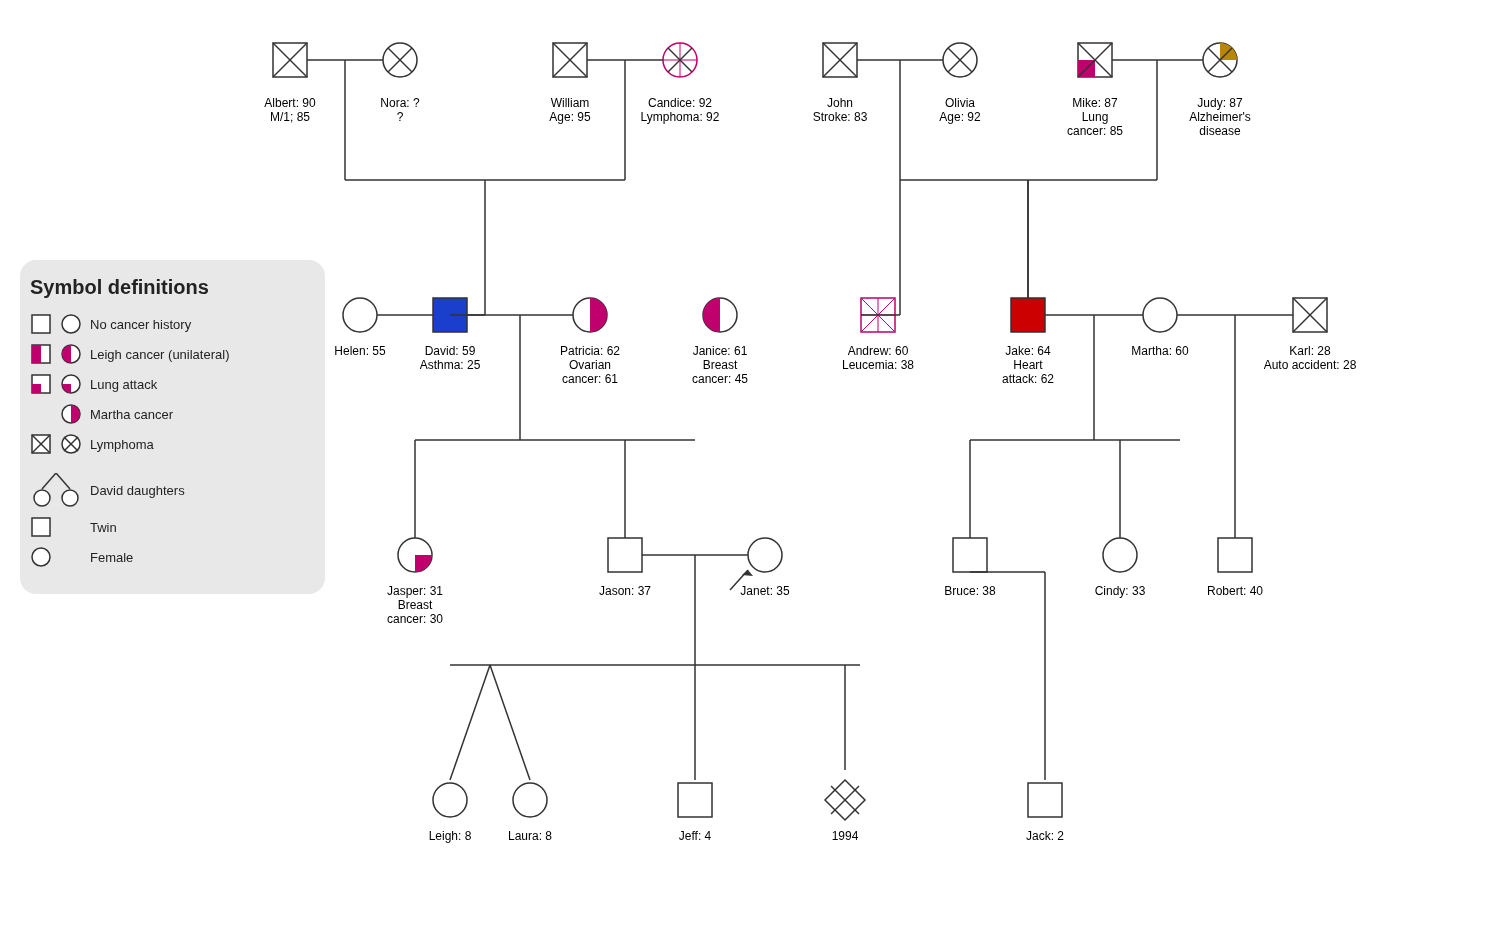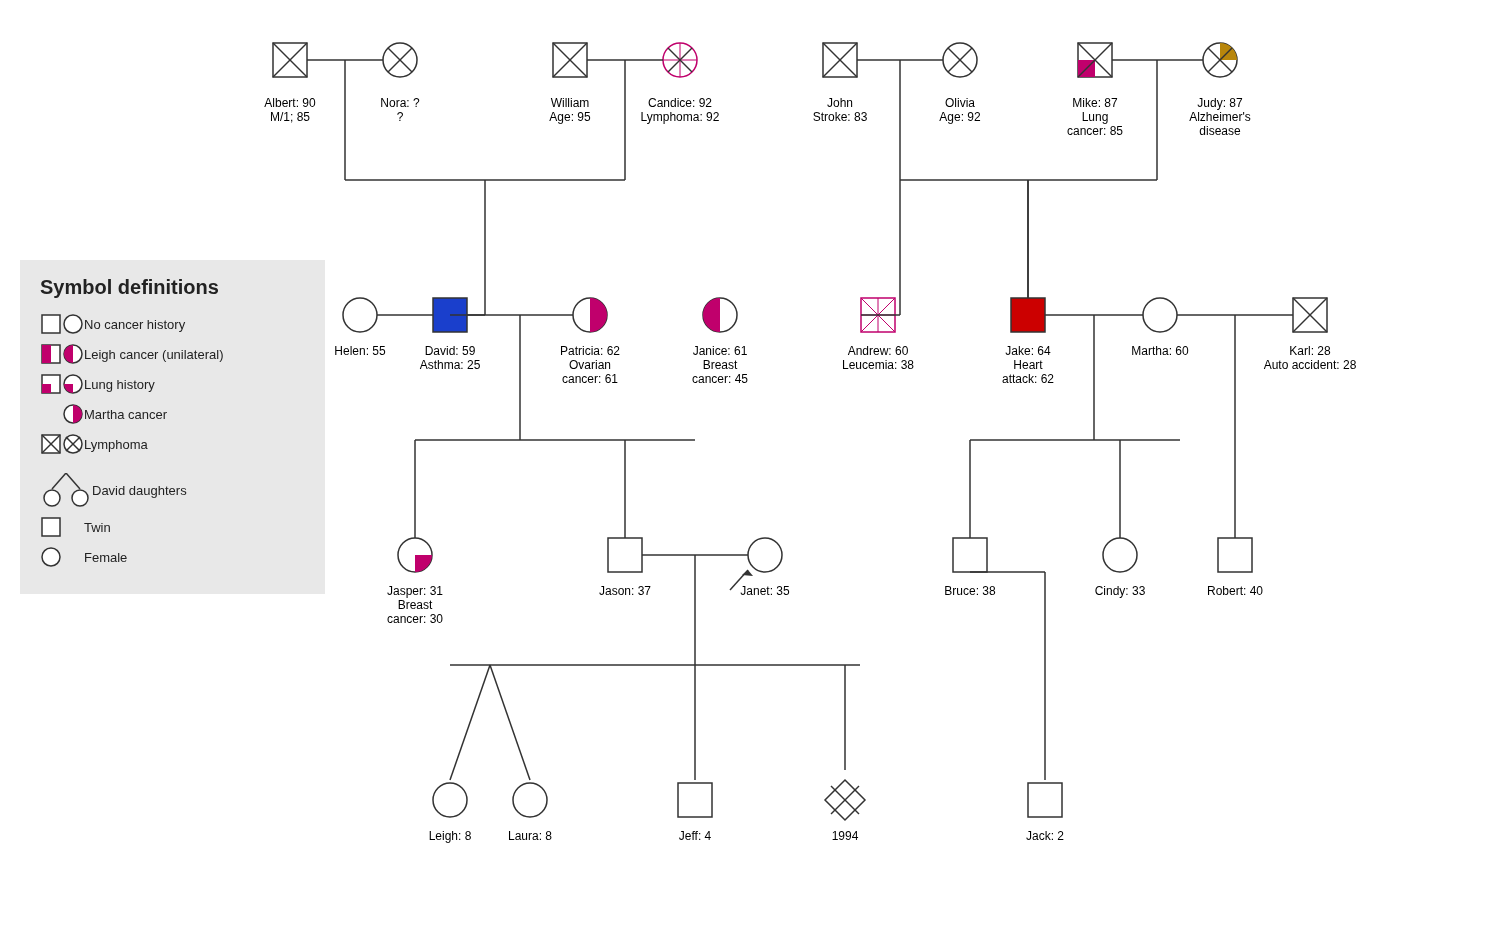--- a/index.html
+++ b/index.html
@@ -11,33 +11,34 @@
       height: 950px;
       overflow: hidden;
       position: relative;
     }
     #legend {
       position: absolute;
       left: 20px;
       top: 260px;
       width: 305px;
       background: #e8e8e8;
-      border-radius: 0;
-      padding: 16px 18px 18px 20px;
+      border-radius: 16px;
+      padding: 16px 18px 18px 10px;
     }
     #legend h2 {
       font-size: 20px;
       font-weight: bold;
       margin-bottom: 14px;
       color: #222;
     }
     .legend-row {
       display: flex;
       align-items: center;
       margin-bottom: 8px;
+      gap: 8px;
     }
     .legend-label {
       font-size: 13px;
       color: #222;
     }
     
     #pedigree-svg {
       position: absolute;
       top: 0;
       left: 0;
@@ -75,21 +76,21 @@
 
   <div class="legend-row">
     <svg width="22" height="22">
       <rect x="2" y="2" width="18" height="18" fill="white" stroke="#333" stroke-width="1.5"></rect>
       <rect x="2" y="11" width="9" height="9" fill="#c0006c"></rect>
     </svg>
     <svg width="22" height="22">
       <circle cx="11" cy="11" r="9" fill="white" stroke="#333" stroke-width="1.5"></circle>
       <path d="M11,11 L11,20 A9,9 0 0,1 2,11 Z" fill="#c0006c"></path>
     </svg>
-    <span class="legend-label">Lung history</span>
+    <span class="legend-label">Lung attack</span>
   </div>
 
   <div class="legend-row">
     <div style="width:22px"></div>
     <svg width="22" height="22">
       <circle cx="11" cy="11" r="9" fill="white" stroke="#333" stroke-width="1.5"></circle>
       <path d="M11,2 A9,9 0 0,1 11,20 Z" fill="#c0006c"></path>
     </svg>
     <span class="legend-label">Martha cancer</span>
   </div>

